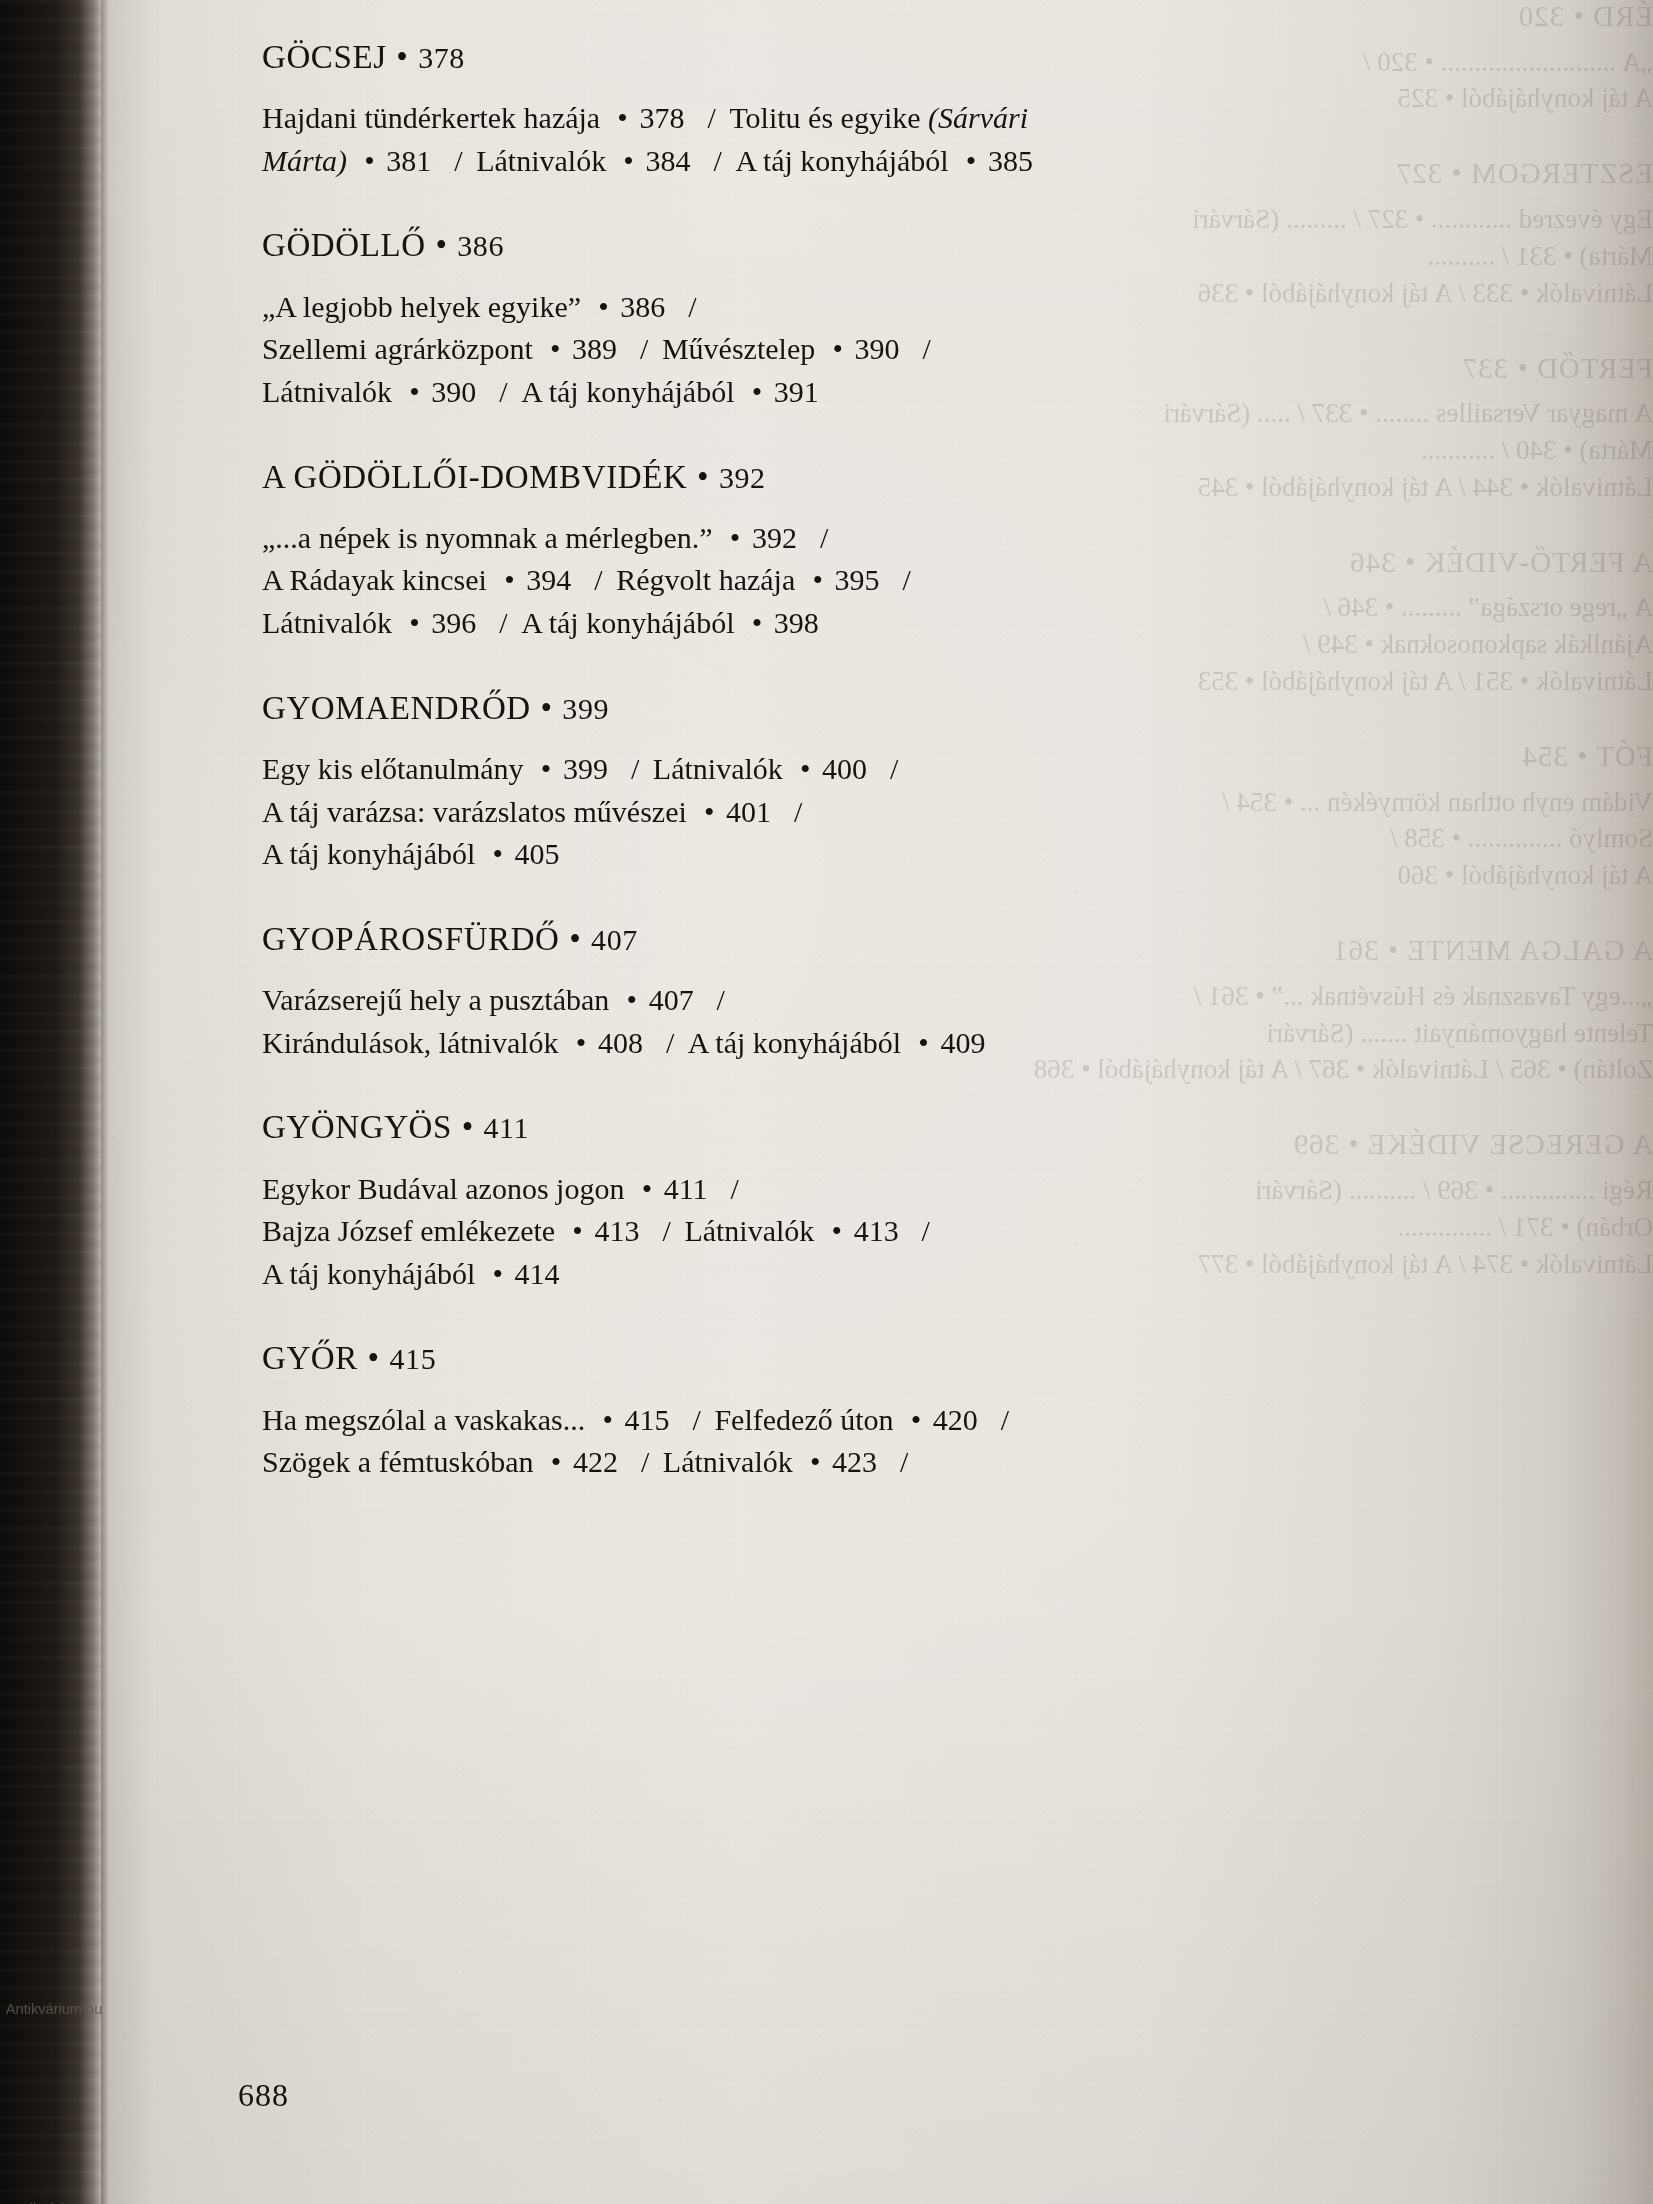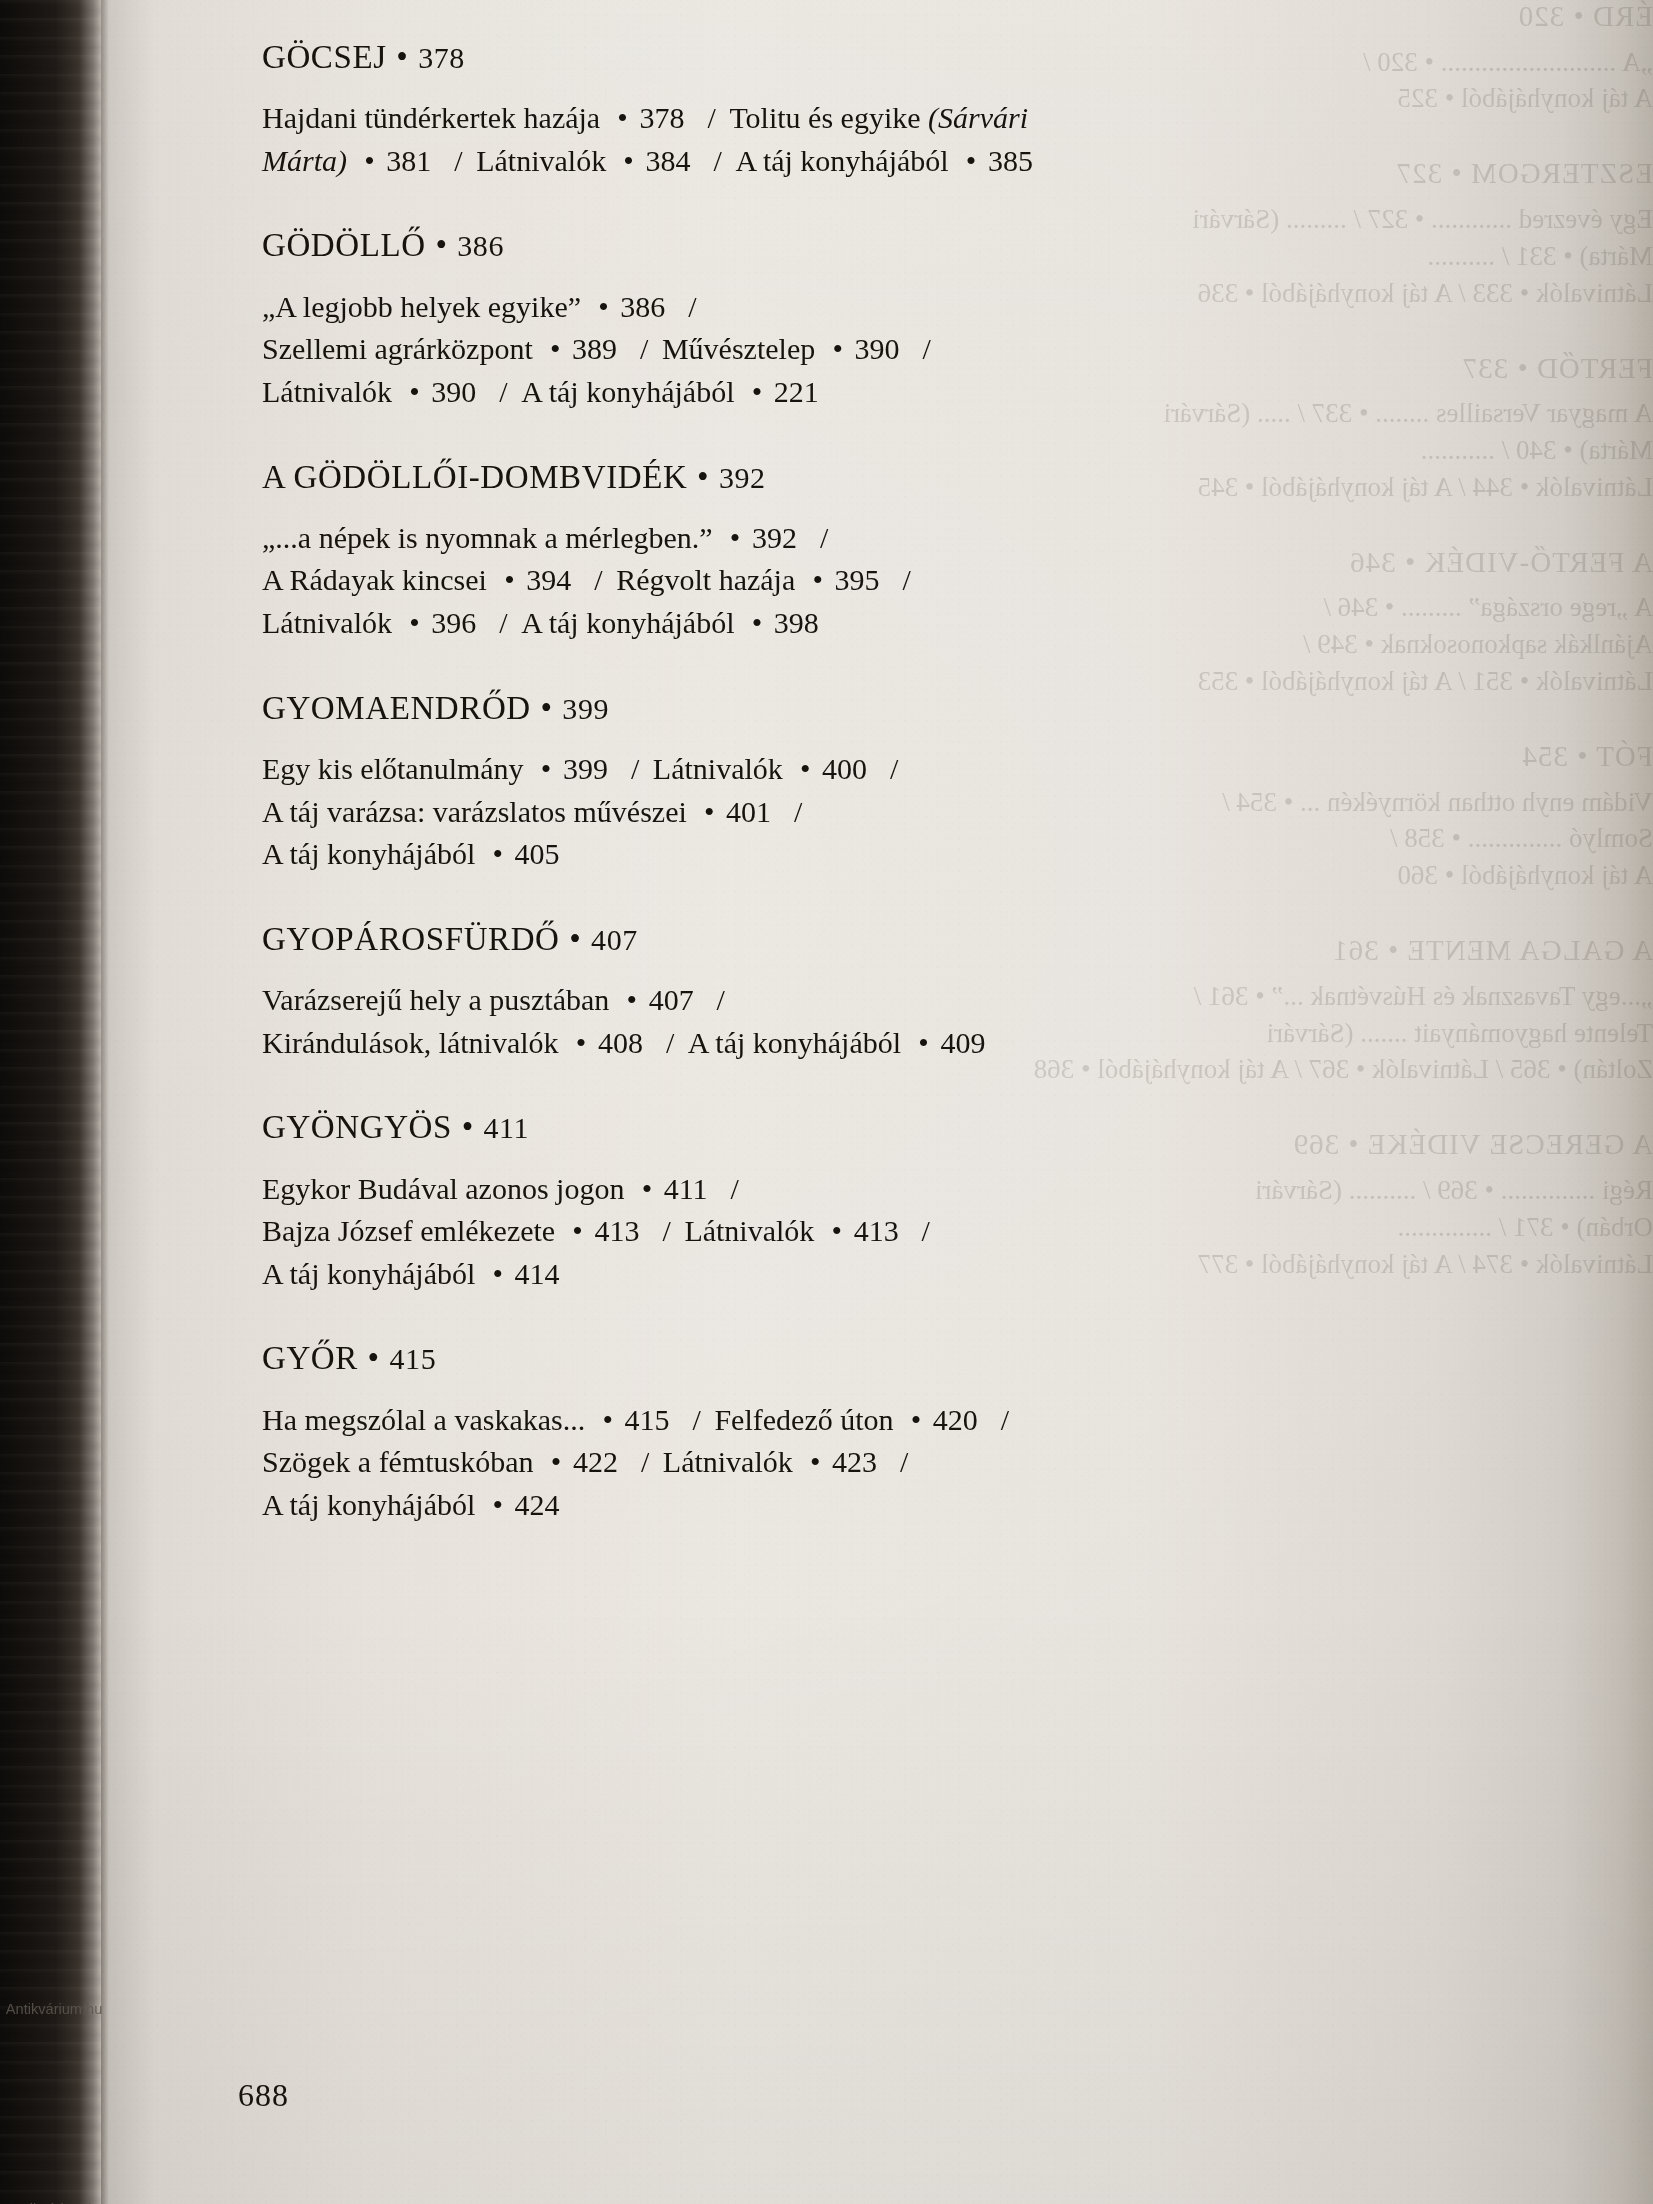--- a/index.html
+++ b/index.html
@@ -197,21 +197,21 @@
         <div class="entry-body">
           <div class="ln"><span>Hajdani tündérkertek hazája</span> <span class="dot">•</span><span class="num">378</span> <span class="sep">/</span><span>Tolitu és egyike</span> <span class="it">(Sárvári</span> </div>
           <div class="ln"><span class="it">Márta)</span> <span class="dot">•</span><span class="num">381</span> <span class="sep">/</span><span>Látnivalók</span> <span class="dot">•</span><span class="num">384</span> <span class="sep">/</span><span>A táj konyhájából</span> <span class="dot">•</span><span class="num">385</span> </div>
         </div>
       </div>
       <div class="entry">
         <div class="entry-head"><span>GÖDÖLLŐ</span><span class="dot">•</span><span class="pg">386</span></div>
         <div class="entry-body">
           <div class="ln"><span>„A legjobb helyek egyike”</span> <span class="dot">•</span><span class="num">386</span> <span class="sep">/</span></div>
           <div class="ln"><span>Szellemi agrárközpont</span> <span class="dot">•</span><span class="num">389</span> <span class="sep">/</span><span>Művésztelep</span> <span class="dot">•</span><span class="num">390</span> <span class="sep">/</span></div>
-          <div class="ln"><span>Látnivalók</span> <span class="dot">•</span><span class="num">390</span> <span class="sep">/</span><span>A táj konyhájából</span> <span class="dot">•</span><span class="num">221</span> </div>
+          <div class="ln"><span>Látnivalók</span> <span class="dot">•</span><span class="num">390</span> <span class="sep">/</span><span>A táj konyhájából</span> <span class="dot">•</span><span class="num">391</span> </div>
         </div>
       </div>
       <div class="entry">
         <div class="entry-head"><span>A GÖDÖLLŐI-DOMBVIDÉK</span><span class="dot">•</span><span class="pg">392</span></div>
         <div class="entry-body">
           <div class="ln"><span>„...a népek is nyomnak a mérlegben.”</span> <span class="dot">•</span><span class="num">392</span> <span class="sep">/</span></div>
           <div class="ln"><span>A Rádayak kincsei</span> <span class="dot">•</span><span class="num">394</span> <span class="sep">/</span><span>Régvolt hazája</span> <span class="dot">•</span><span class="num">395</span> <span class="sep">/</span></div>
           <div class="ln"><span>Látnivalók</span> <span class="dot">•</span><span class="num">396</span> <span class="sep">/</span><span>A táj konyhájából</span> <span class="dot">•</span><span class="num">398</span> </div>
         </div>
       </div>
@@ -236,21 +236,20 @@
           <div class="ln"><span>Egykor Budával azonos jogon</span> <span class="dot">•</span><span class="num">411</span> <span class="sep">/</span></div>
           <div class="ln"><span>Bajza József  emlékezete</span> <span class="dot">•</span><span class="num">413</span> <span class="sep">/</span><span>Látnivalók</span> <span class="dot">•</span><span class="num">413</span> <span class="sep">/</span></div>
           <div class="ln"><span>A táj konyhájából</span> <span class="dot">•</span><span class="num">414</span> </div>
         </div>
       </div>
       <div class="entry">
         <div class="entry-head"><span>GYŐR</span><span class="dot">•</span><span class="pg">415</span></div>
         <div class="entry-body">
           <div class="ln"><span>Ha megszólal a vaskakas...</span> <span class="dot">•</span><span class="num">415</span> <span class="sep">/</span><span>Felfedező úton</span> <span class="dot">•</span><span class="num">420</span> <span class="sep">/</span></div>
           <div class="ln"><span>Szögek a fémtuskóban</span> <span class="dot">•</span><span class="num">422</span> <span class="sep">/</span><span>Látnivalók</span> <span class="dot">•</span><span class="num">423</span> <span class="sep">/</span></div>
-          <div class="ln"><span>A táj konyhájából</span> <span class="dot">•</span><span class="num">424</span> </div>
         </div>
       </div>
     </div>
 
   <div id="folio">688</div>
 
   <div class="wm" id="wm-top">Antikvárium.hu</div>
   <div class="wm" id="wm-bottom">Antikvárium.hu</div>
 
   <div id="grain"></div>

